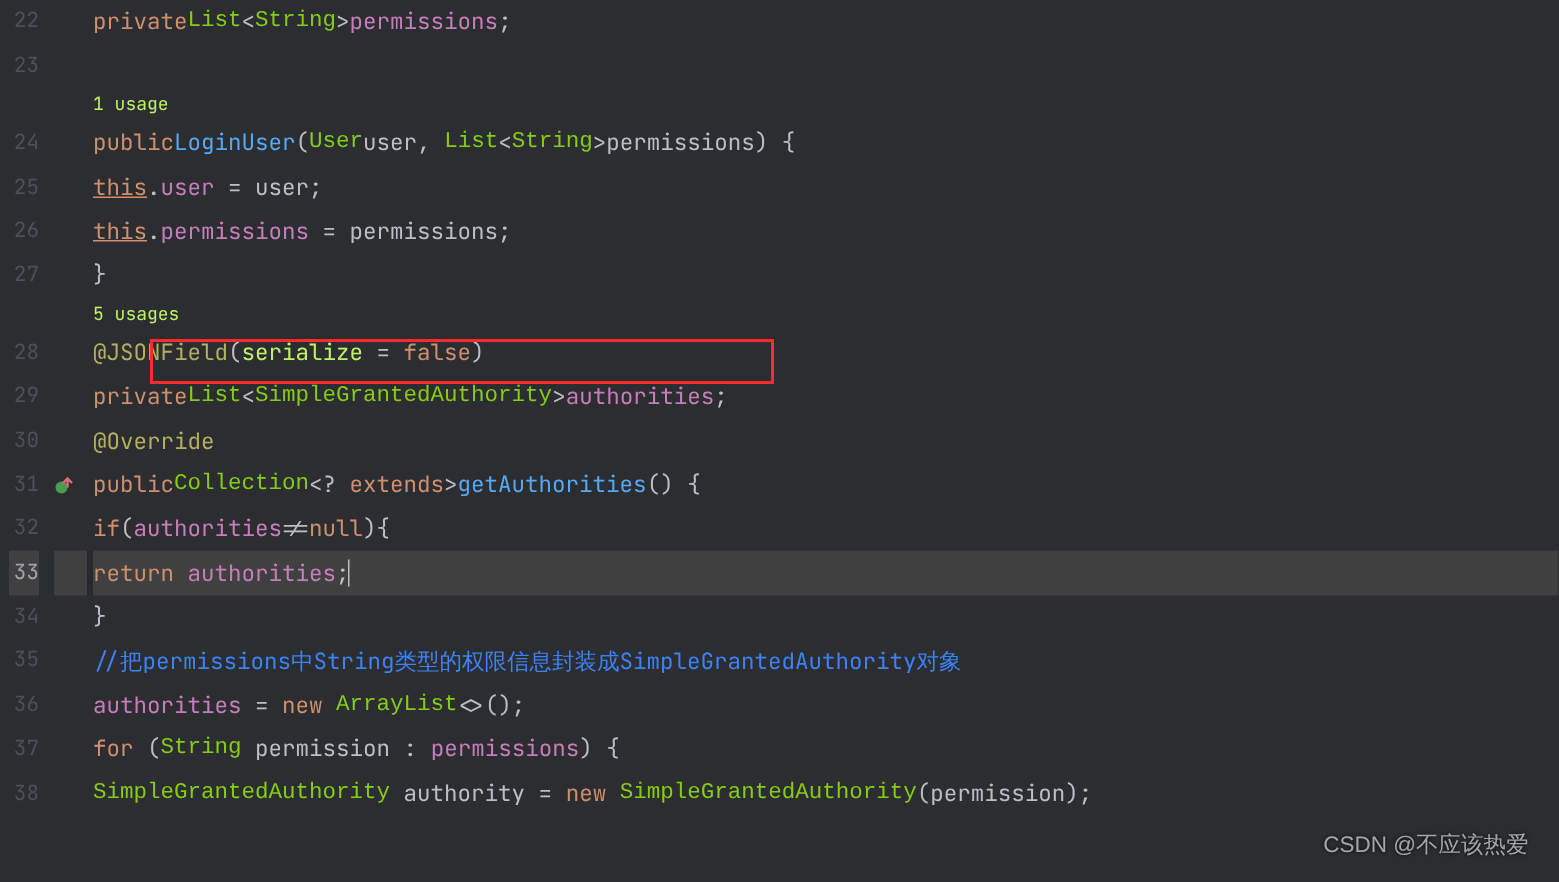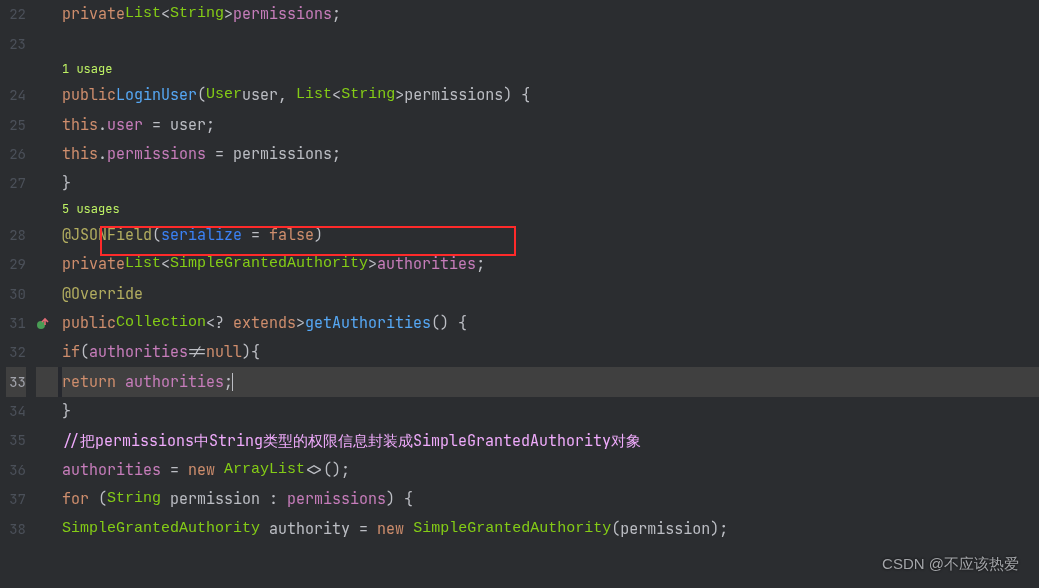--- a/index.html
+++ b/index.html
@@ -63,22 +63,22 @@
     bottom: 0;
     background: #26282e;
     z-index: -1;
   }
   .k-keyword { color: #cf8e6d; }
   .k-type { color: #84cc16; font-family: Liberation Mono, monospace; }
   .k-method { color: #56a8f5; }
   .k-field { color: #c77dbb; }
   .k-annotation { color: #b3ae60; }
   .k-false { color: #cf8e6d; }
-  .k-this { color: #cf8e6d; }
-  .k-comment { color: #f0abfc; }
+  .k-this { color: #cf8e6d; text-decoration: underline; }
+  .k-comment { color: #3b82f6; }
   .k-inlay { color: #bef264; font-size: 12px; font-style: normal; }
   .red-box {
     border: 2px solid #ff2a2a;
     position: absolute;
     pointer-events: none;
     z-index: 5;
   }
   .override-icon {
     position: absolute;
     left: 0;
@@ -170,21 +170,21 @@
     <div class="line">    <span class="k-keyword">public</span> <span class="k-method">LoginUser</span>(<span class="k-type">User</span> <span>user</span><span>, </span><span class="k-type">List</span>&lt;<span class="k-type">String</span><span>&gt;</span> <span>permissions</span><span>) {</span></div>
 
     <div class="line">        <span class="k-this">this</span><span>.</span><span class="k-field">user</span><span> = </span><span>user</span><span>;</span></div>
 
     <div class="line">        <span class="k-this">this</span><span>.</span><span class="k-field">permissions</span><span> = </span><span>permissions</span><span>;</span></div>
 
     <div class="line">    <span>}</span></div>
 
     <div class="line hint-line">    <span class="k-inlay">5 usages</span></div>
 
-    <div class="line">    <span class="k-annotation">@JSONField</span><span>(</span><span class="k-method" style="color:#3b82f6">serialize</span><span> = </span><span class="k-false">false</span><span>)</span></div>
+    <div class="line">    <span class="k-annotation">@JSONField</span><span>(</span><span class="k-method" style="color:#bef264">serialize</span><span> = </span><span class="k-false">false</span><span>)</span></div>
 
     <div class="line">    <span class="k-keyword">private</span> <span class="k-type">List</span>&lt;<span class="k-type">SimpleGrantedAuthority</span><span>&gt;</span> <span class="k-field">authorities</span><span>;</span></div>
 
     <div class="line">    <span class="k-annotation">@Override</span></div>
 
     <div class="line">    <span class="k-keyword">public</span> <span class="k-type">Collection</span><span>&lt;? </span><span class="k-keyword">extends</span><span>&gt;</span> <span class="k-method">getAuthorities</span><span>() {</span></div>
 
     <div class="line">        <span class="k-keyword">if</span><span>(</span><span class="k-field">authorities</span><span>!=</span><span class="k-keyword">null</span><span>){</span></div>
 
     <div class="line current-line">            <span class="k-keyword">return</span><span> </span><span class="k-field">authorities</span><span>;</span><span class="cursor"></span></div>

